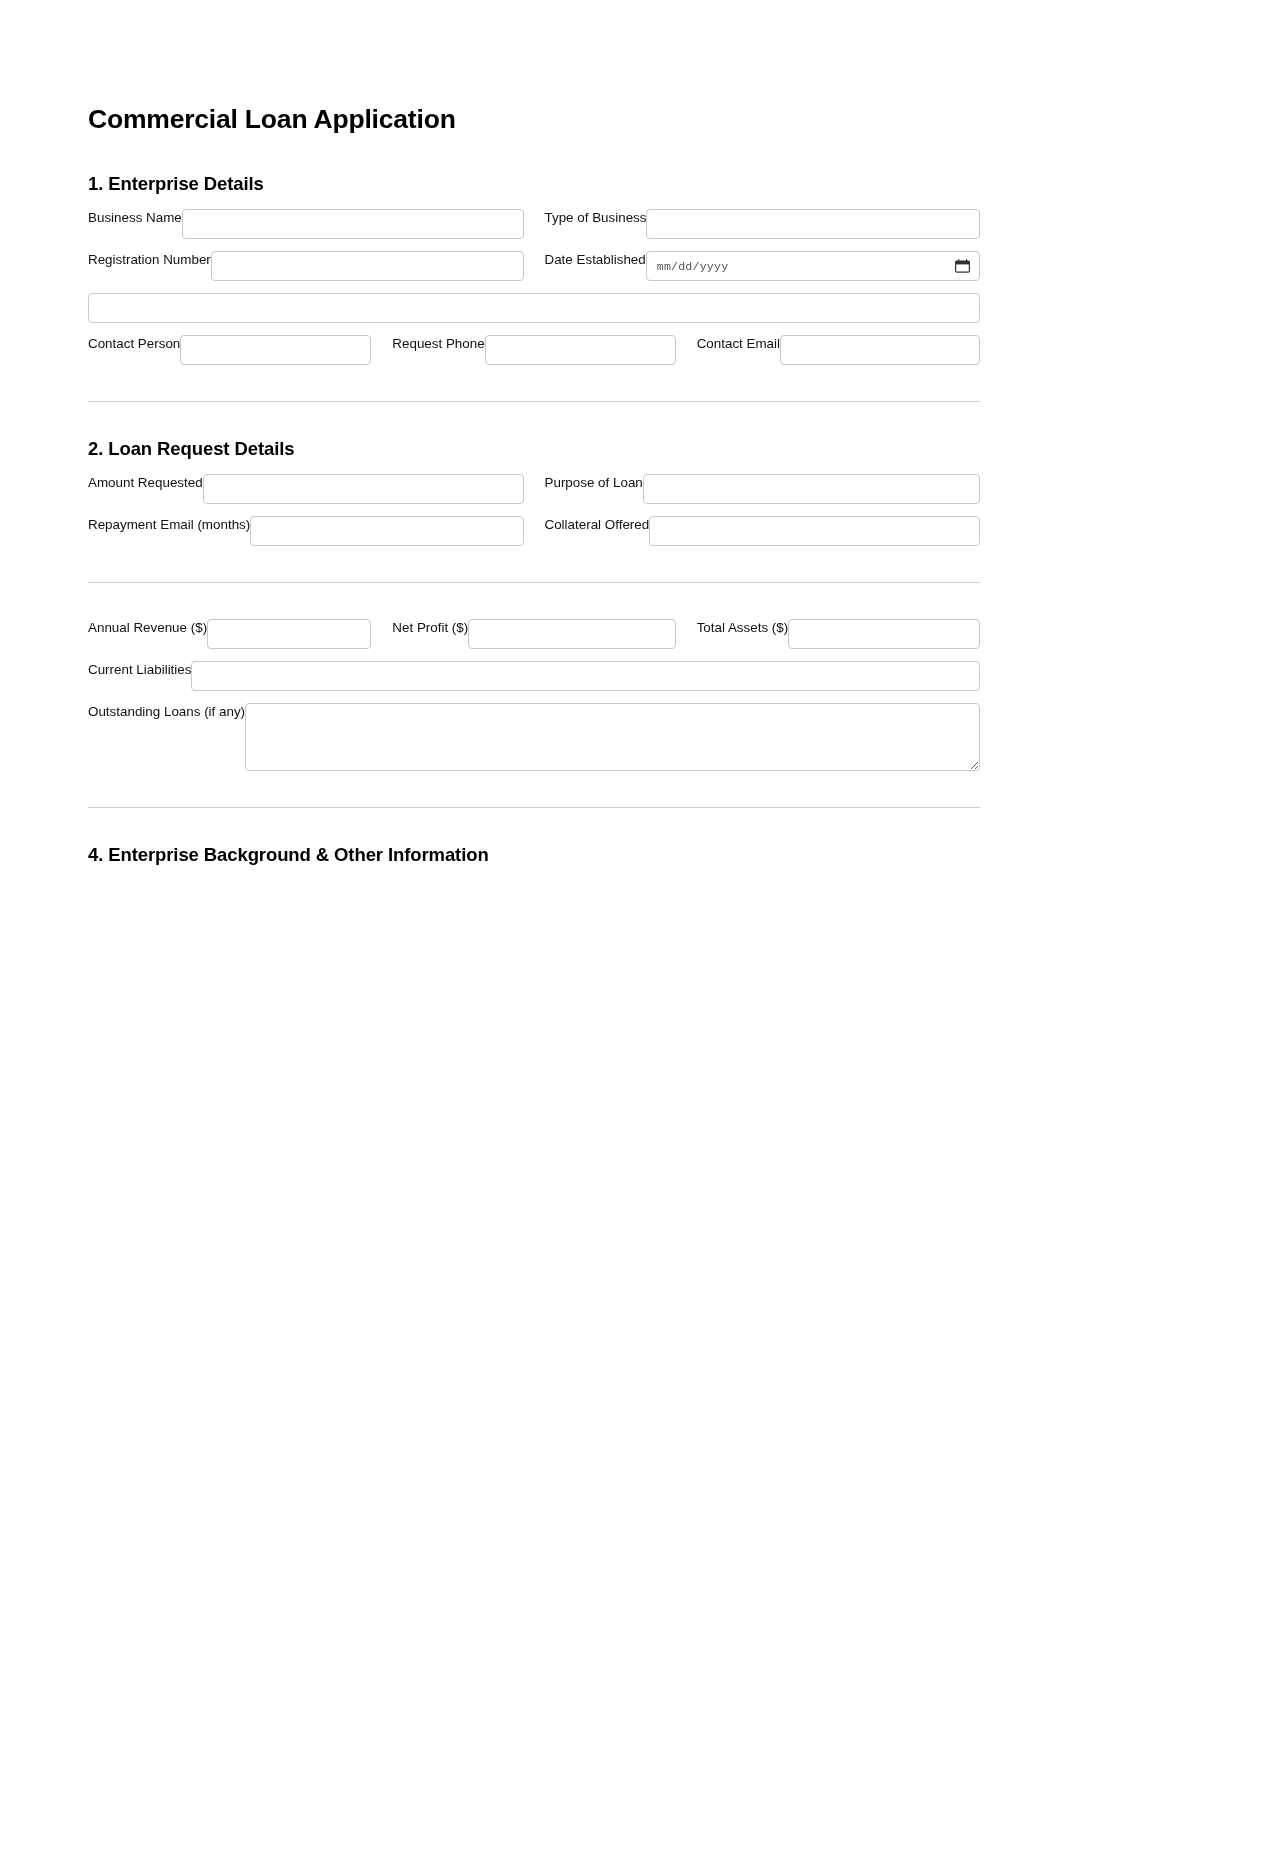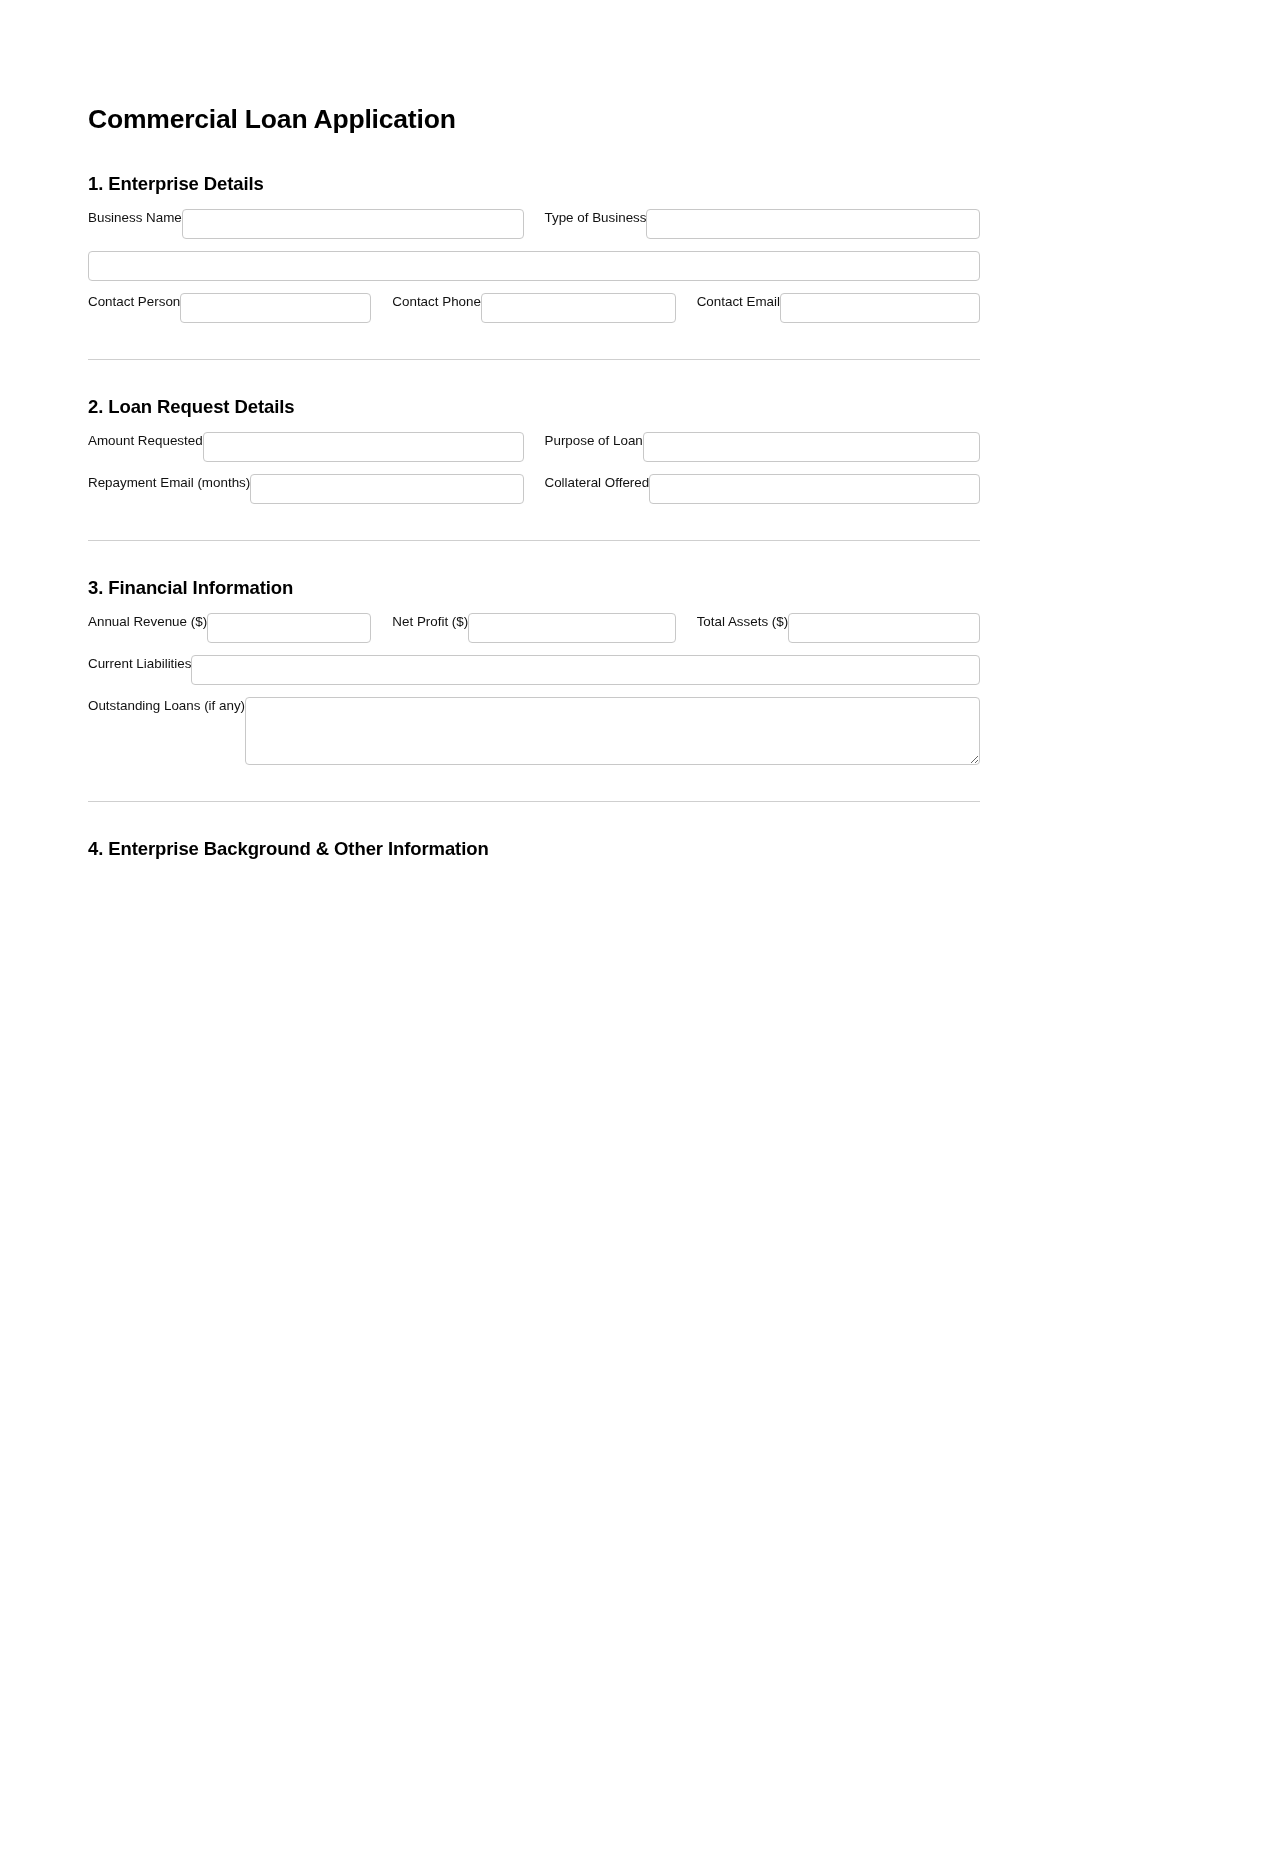--- a/index.html
+++ b/index.html
@@ -139,31 +139,46 @@
           <div class="field">
             <label class="field-label">Business Name</label>
             <input type="text" class="input-box" placeholder="" style="">
           </div>
           <div class="field">
             <label class="field-label">Type of Business</label>
             <input type="text" class="input-box" placeholder="" style="">
           </div>
         </div>
         <div class="row">
+          <div class="field">
+            <label class="field-label">Registration Number</label>
+            <input type="text" class="input-box" placeholder="" style="">
+          </div>
+          <div class="field">
+            <label class="field-label">Date Established</label>
+            <div class="date-box"><input type="text" class="input-box" style=""><span class="date-placeholder">mm/dd/yyyy</span><svg class="calendar-icon" viewBox="0 0 15 14">
+                <rect x="0.6" y="2.0" width="13.8" height="11.2" rx="1.2" fill="none" stroke="#333333" stroke-width="1.2"></rect>
+                <rect x="0.6" y="2.0" width="13.8" height="3.4" fill="#333333"></rect>
+                <rect x="3.2" y="0.2" width="1.2" height="3.2" fill="#333333"></rect>
+                <rect x="11" y="0.2" width="1.2" height="3.2" fill="#333333"></rect>
+              </svg></div>
+          </div>
+        </div>
+        <div class="row">
           <div class="field full">
             <input type="text" class="input-box" placeholder="" style="">
           </div>
         </div>
         <div class="row">
           <div class="field">
             <label class="field-label">Contact Person</label>
             <input type="text" class="input-box" placeholder="" style="">
           </div>
           <div class="field">
-            <label class="field-label">Contact Phone</label>
+            <label class="field-label">Request Phone</label>
             <input type="text" class="input-box" placeholder="" style="">
           </div>
           <div class="field">
             <label class="field-label">Contact Email</label>
             <input type="text" class="input-box" placeholder="" style="">
           </div>
         </div>
       </div>
       <hr class="divider">
       <div class="section">
@@ -184,21 +199,20 @@
             <input type="text" class="input-box" placeholder="" style="">
           </div>
           <div class="field">
             <label class="field-label">Collateral Offered</label>
             <input type="text" class="input-box" placeholder="" style="">
           </div>
         </div>
       </div>
       <hr class="divider">
       <div class="section">
-        <h2 class="section-heading">3. Financial Information</h2>
         <div class="row">
           <div class="field">
             <label class="field-label">Annual Revenue ($)</label>
             <input type="text" class="input-box" placeholder="" style="">
           </div>
           <div class="field">
             <label class="field-label">Net Profit ($)</label>
             <input type="text" class="input-box" placeholder="" style="">
           </div>
           <div class="field">

